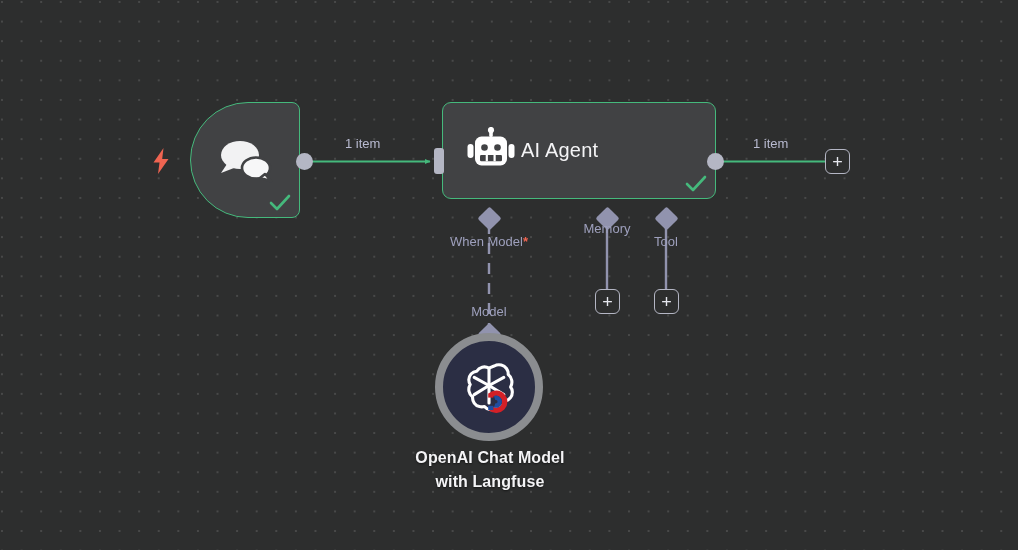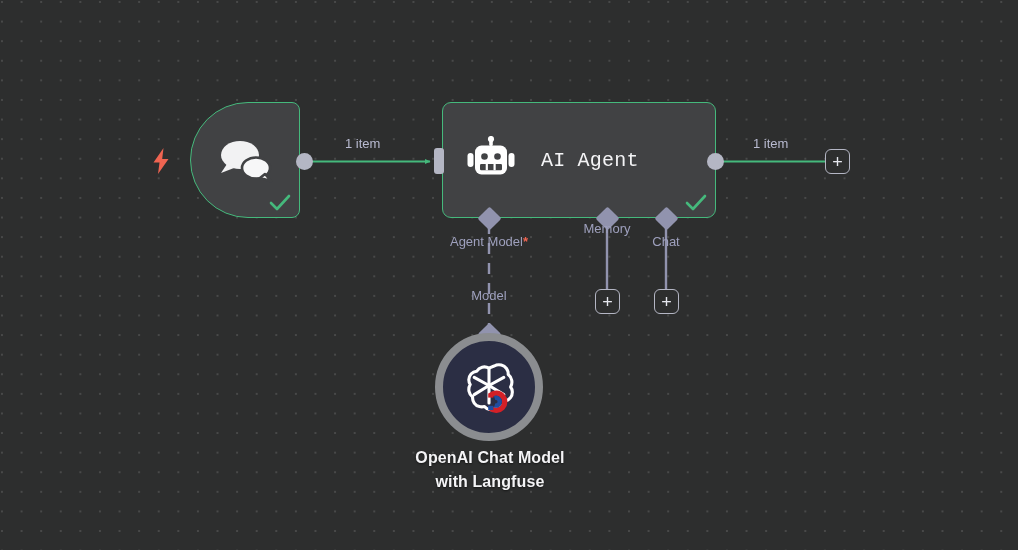--- a/index.html
+++ b/index.html
@@ -65,29 +65,28 @@
   .chk {
     position: absolute;
     right: 8px; bottom: 4px;
     width: 22px; height: 20px;
   }
 
   
   #agent-node {
     position: absolute;
     left: 442px; top: 102px;
-    width: 274px; height: 116px;
+    width: 274px; height: 97px;
     background: #414244;
     border: 1.5px solid #45b97c;
     border-radius: 9px;
     display: flex;
     align-items: center;
     padding-left: 22px;
-    gap: 24px;
-    font-family: Liberation Mono, monospace;
+    gap: 4px;
   }
   #agent-node .agent-label {
     color: #f4f4f6;
     font-size: 20px;
     font-weight: normal;
     letter-spacing: 0.2px;
   }
 
   
   .out-dot {
@@ -225,32 +224,32 @@
 
   <div class="in-rect" style="left:434px; top:148px;"></div>
 
   <div class="out-dot" style="left:707px; top:153px;"></div>
 
   <div class="diamond" style="left:481px; top:210px;"></div>
   <div class="diamond" style="left:599px; top:210px;"></div>
   <div class="diamond" style="left:658px; top:210px;"></div>
 
   <div class="port-label" style="left:429px; top:234px; width:120px;">
-    <span>Agent Model</span><span class="req">*</span>
+    <span>When Model</span><span class="req">*</span>
   </div>
 
   <div class="port-label" style="left:567px; top:221px; width:80px;">
     <span>Memory</span>
   </div>
 
   <div class="port-label" style="left:636px; top:234px; width:60px;">
-    <span>Chat</span>
-  </div>
-
-  <div class="port-label" style="left:449px; top:288px; width:80px;">Model</div>
+    <span>Tool</span>
+  </div>
+
+  <div class="port-label" style="left:449px; top:304px; width:80px;">Model</div>
 
   <div class="edge-label" style="left:345px; top:136px;">1 item</div>
   <div class="edge-label" style="left:753px; top:136px;">1 item</div>
 
   <div class="plus-btn" style="left: 825px; top: 149px;">
     <span>+</span>
   </div>
   <div class="plus-btn" style="left:595px; top:289px;">
     <span>+</span>
   </div>

